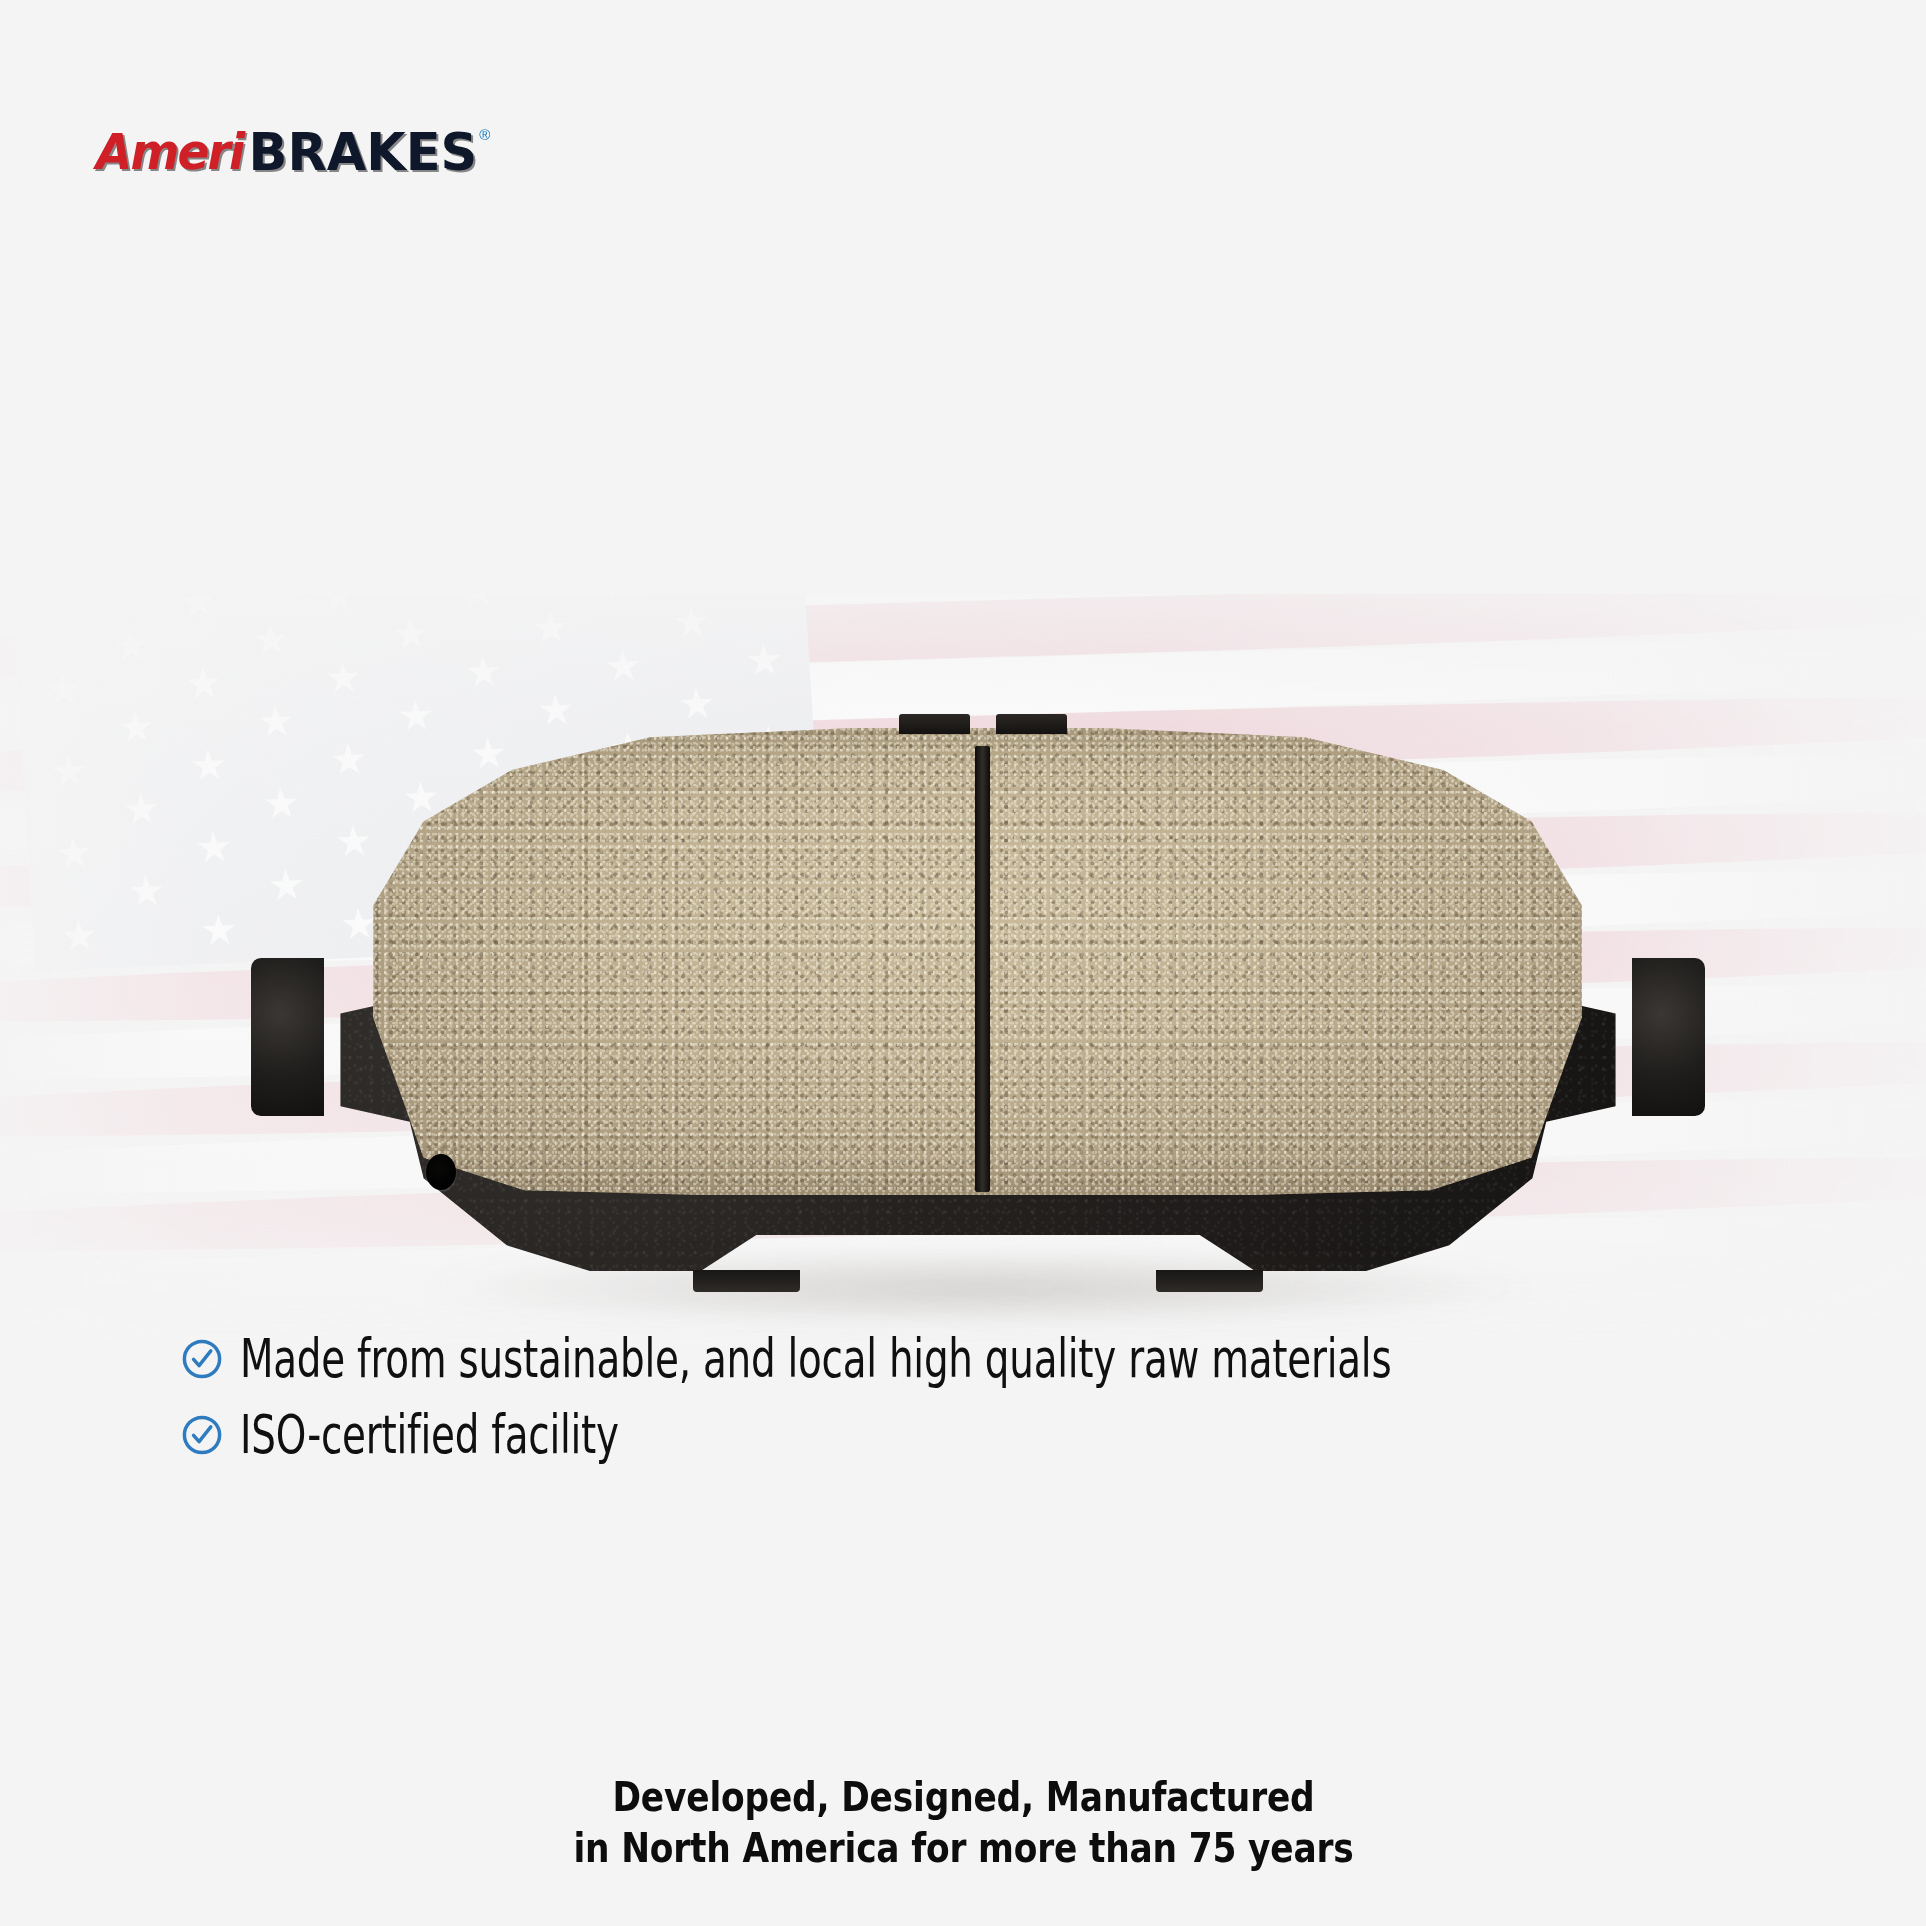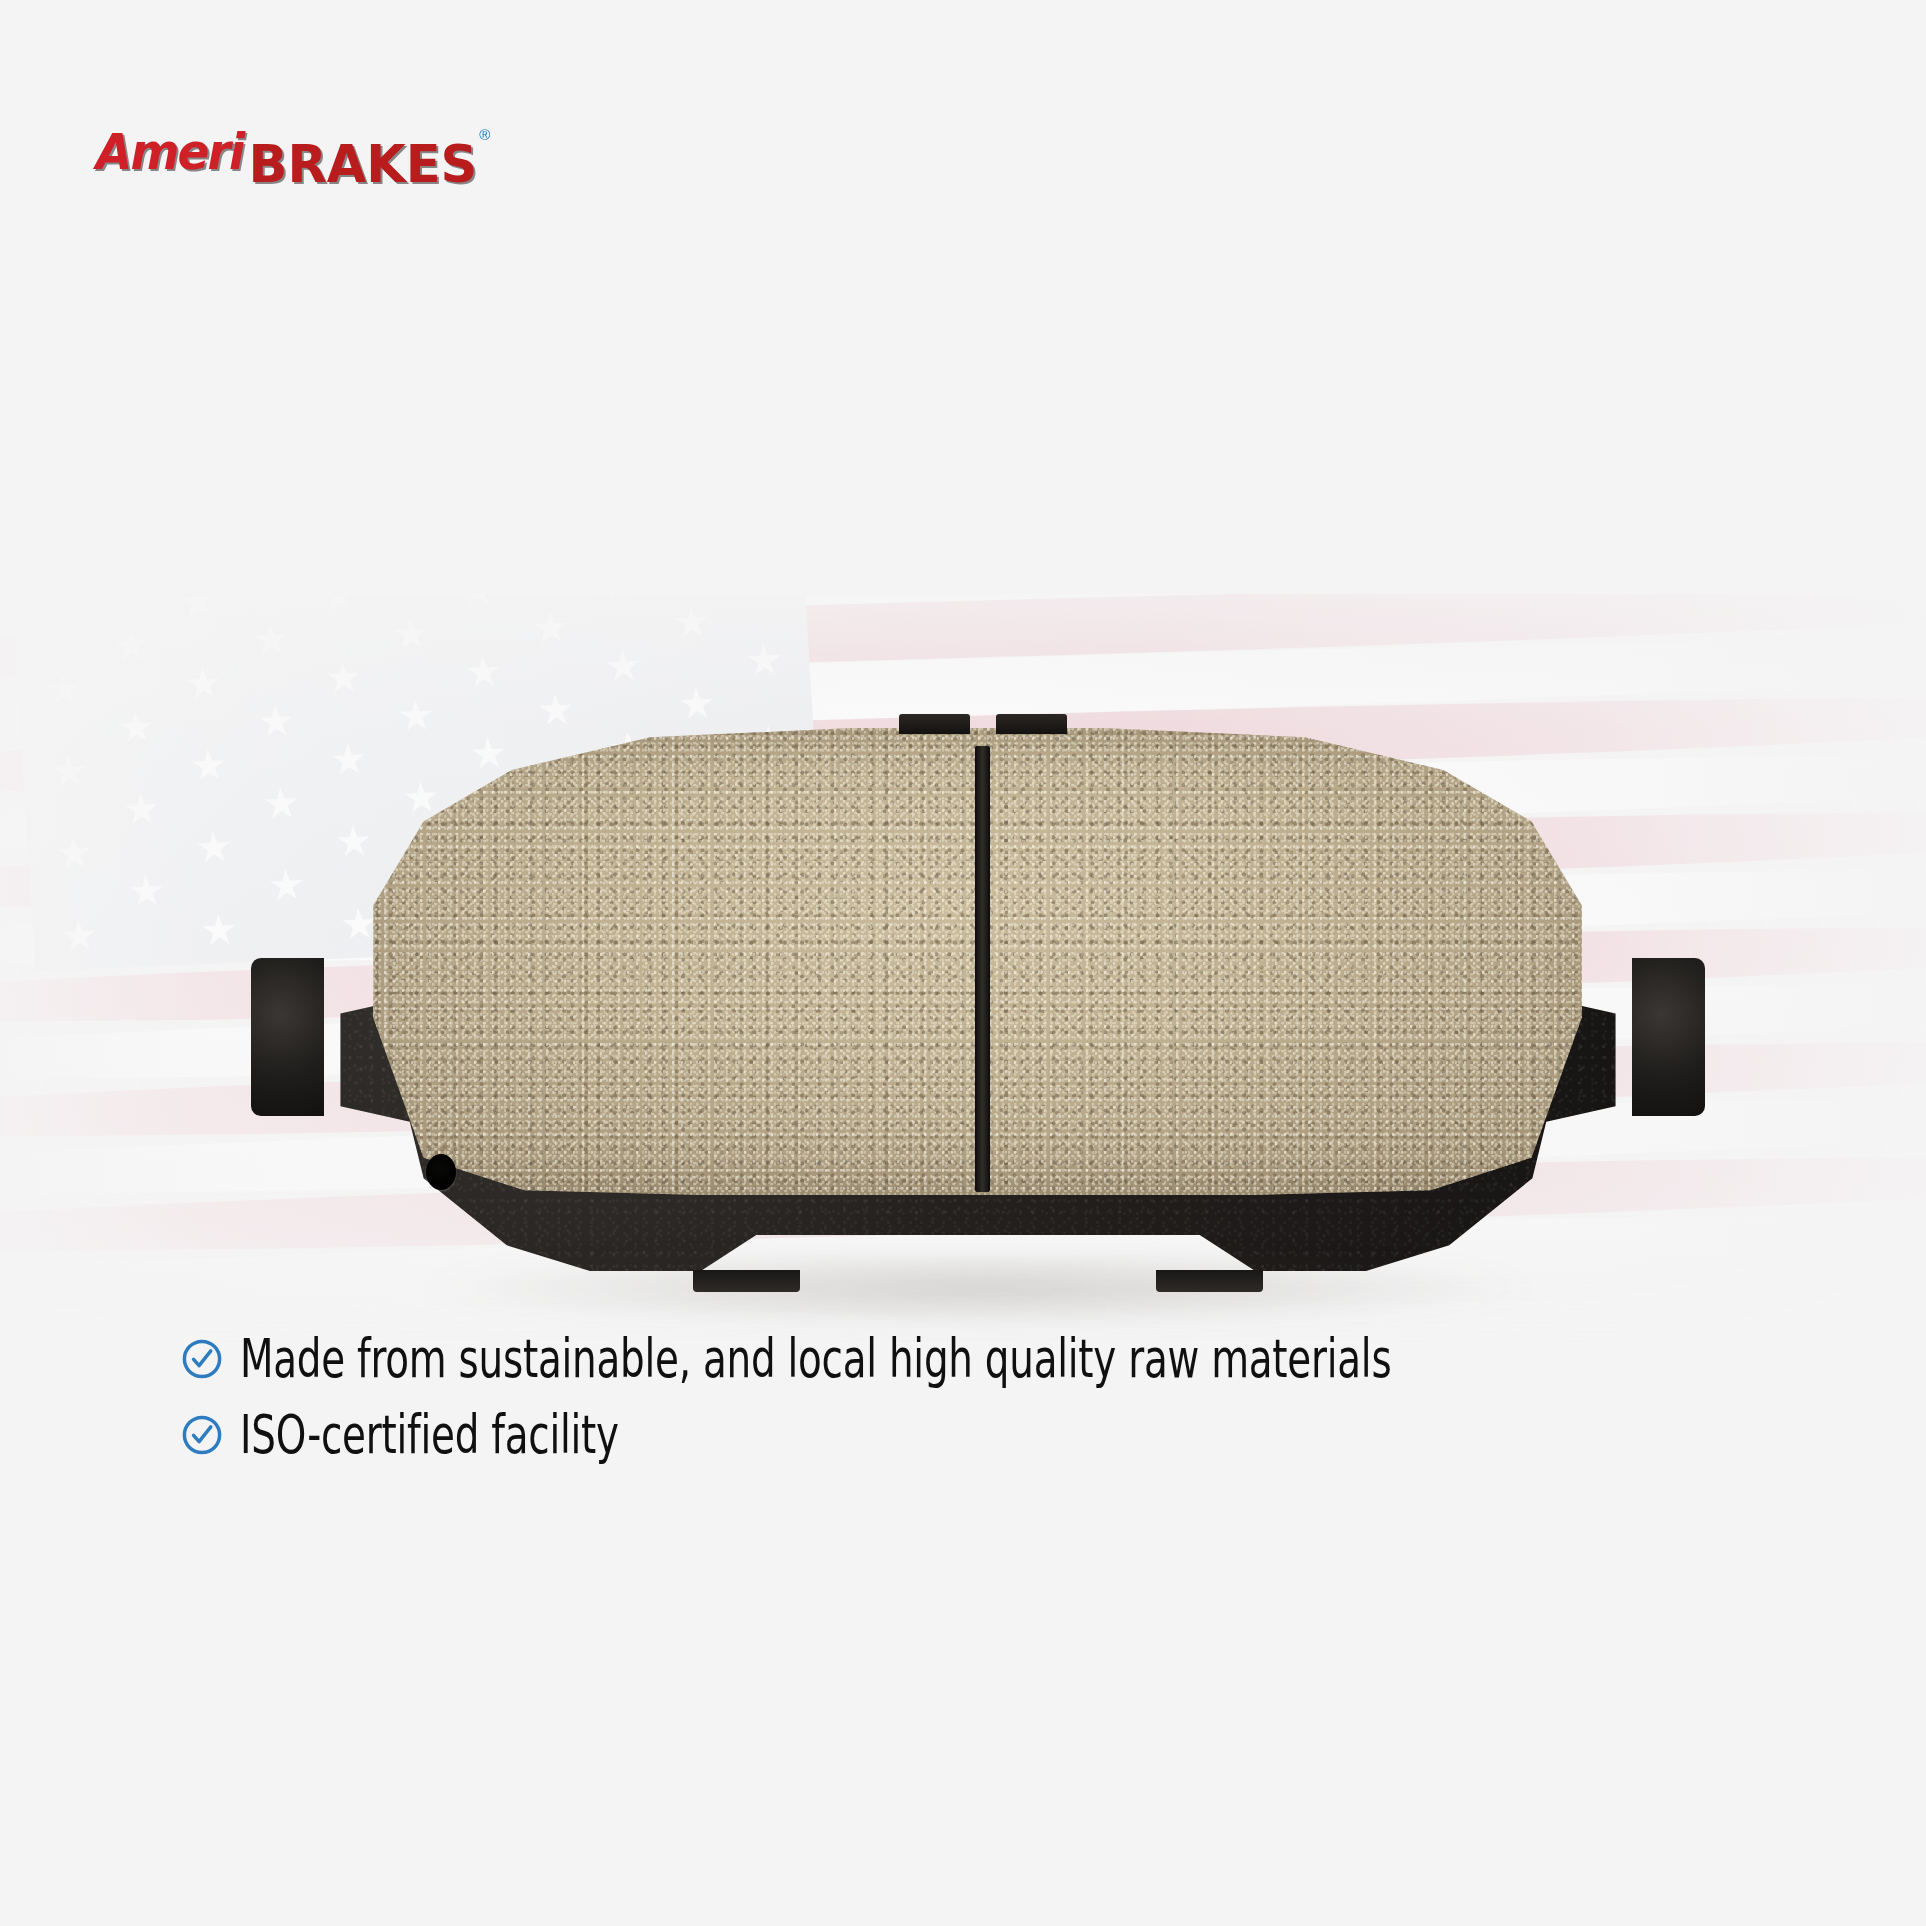--- a/index.html
+++ b/index.html
@@ -38,26 +38,25 @@
     color:#cf2027;
     text-shadow:2px 2px 0 rgba(0,0,0,.45);
     transform:scaleX(.94);
     transform-origin:left bottom;
   }
   .logo-brakes {
     font-family:"DejaVu Sans", sans-serif;
     font-weight:bold;
     font-size:51px;
     letter-spacing:0px;
-    color:#b91c1c;
+    color:#0f172a;
     text-shadow:2px 2px 0 rgba(0,0,0,.45);
     transform:scaleX(1.0);
     transform-origin:left bottom;
     margin-left:-4px;
-    margin-top:12px;
   }
   .logo-reg {
     font-family:"Liberation Sans", sans-serif;
     font-size:15px;
     color:#1277bd;
     margin-left:2px;
     margin-bottom:2px;
   }
 
   
@@ -431,15 +430,19 @@
     <div class="feature">
       <svg class="check-icon" viewBox="0 0 24 24">
         <circle cx="12" cy="12" r="9.6" fill="none" stroke="#2e7cbf" stroke-width="1.9"></circle>
         <path d="M7.4 12.2 L10.4 15.6 L16.8 7.6" fill="none" stroke="#2e7cbf" stroke-width="1.9" stroke-linecap="round" stroke-linejoin="round"></path>
       </svg>
       <span class="feature-text">ISO-certified facility</span>
     </div>
 
   </div>
 
+  <div id="footer">
+    <div class="footer-line">Developed, Designed, Manufactured</div>
+    <div class="footer-line">in North America for more than 75 years</div>
+  </div>
 
 </div>
 
 
 </body></html>

